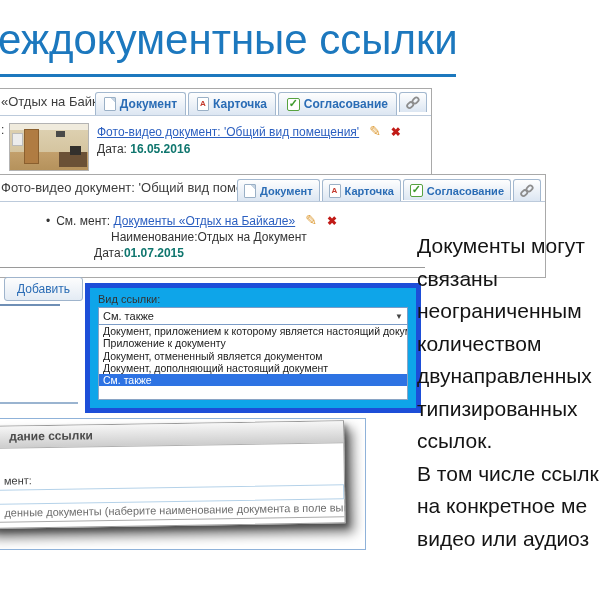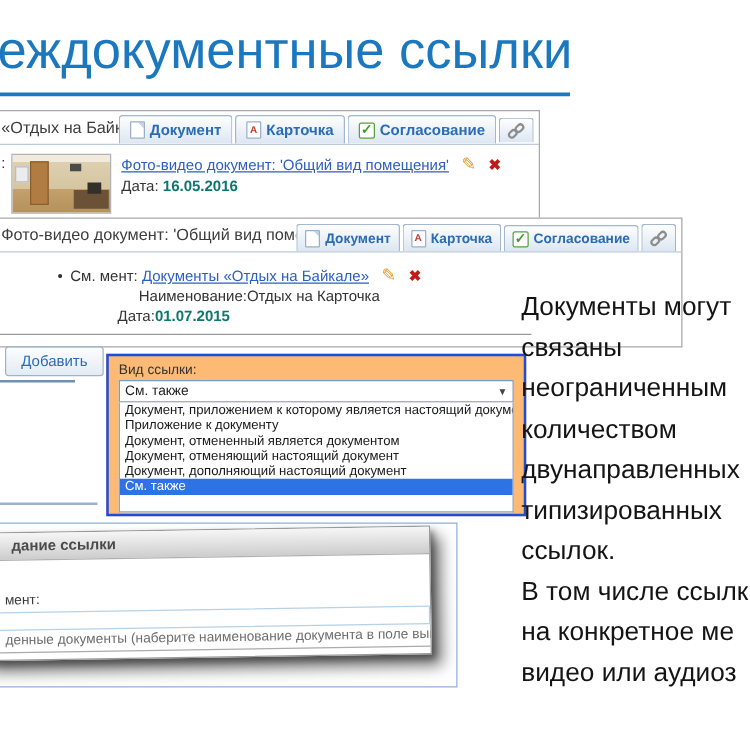--- a/index.html
+++ b/index.html
@@ -11,21 +11,21 @@
   .slide-title{position:absolute;left:-2px;top:16px;font-size:42px;color:#1c78be;white-space:nowrap;z-index:1}
   .title-rule{position:absolute;left:0;top:74px;width:456px;height:3px;background:#1c78be;z-index:1}
 
   
   .panel{position:absolute;background:#fff;border:1px solid #a9a9a9;box-sizing:border-box}
   #panel1{left:-10px;top:88px;width:442px;height:90px;z-index:2}
   #panel2{left:-10px;top:174px;width:556px;height:104px;z-index:3}
 
   .phead{display:flex;align-items:flex-end;height:26px;border-bottom:1px solid #bccadb;padding:0 4px 0 10px;overflow:hidden}
   .ptitle{flex:1;font-size:13px;color:#3d3d3d;padding-bottom:6px;white-space:nowrap;overflow:hidden}
-  .tabs{display:flex;gap:2px;align-items:center}
+  .tabs{display:flex;gap:2px;align-items:flex-start}
   .tab{display:flex;align-items:center;gap:4px;border:1px solid #a3b8cf;border-bottom:none;
        border-radius:3px 3px 0 0;background:linear-gradient(#fefefe,#dce6f2);
        color:#2a6cb5;font-weight:bold;font-size:12px;padding:4px 8px 4px;white-space:nowrap;cursor:pointer}
   #panel2 .tab{font-size:11px;padding:4px 6px 3px}
   .tab-clip{padding:3px 6px 2px}
 
   
   .icon-doc{width:10px;height:12px;background:#fff;border:1px solid #9ab0c6;border-radius:1px;
             background-image:linear-gradient(225deg,#c6d4e2 3px,#fff 3px)}
   .icon-card{position:relative;width:10px;height:12px;background:#fff;border:1px solid #9ab0c6;border-radius:1px}
@@ -56,22 +56,22 @@
   .p2row3{margin-left:48px;margin-top:2px}
   .bullet{margin-right:6px;color:#333}
   .sep2{position:absolute;left:0;top:92px;width:434px;height:1px;background:#9a9a9a}
 
   
   .add-btn{position:absolute;left:4px;top:277px;z-index:4;padding:4px 12px;font-size:12px;font-weight:normal;
     color:#2a6cb5;background:linear-gradient(#fdfdfd,#e3ebf4);border:1px solid #9fb4cc;border-radius:3px;cursor:pointer}
   .line-a{position:absolute;left:0;top:304px;width:60px;height:2px;background:#6f8fb5;z-index:4}
   .line-b{position:absolute;left:0;top:402px;width:78px;height:2px;background:#9ab4d0;z-index:4}
 
-  .groupbox{position:absolute;left:85px;top:283px;width:336px;height:130px;border:2px solid #1d4ed8;
-    background:#fdba74;z-index:4;padding:5px 8px;box-sizing:border-box}
+  .groupbox{position:absolute;left:85px;top:283px;width:336px;height:130px;border:5px solid #1d4ed8;
+    background:#0ea5e9;z-index:4;padding:5px 8px;box-sizing:border-box}
   .gb-label{font-size:11px;color:#333;margin-bottom:2px}
   .selectbox{display:flex;align-items:center;border:1px solid #7b9cc7;height:16px;font-size:11px;
     color:#222;padding:0 4px;background:#fff;cursor:pointer}
   .sel-arrow{margin-left:auto;font-size:8px;color:#444}
   .optlist{border:1px solid #8aa5c5;border-top:none;background:#fff;padding-bottom:13px}
   .opt{font-size:10.5px;line-height:12.3px;padding:0 4px;color:#1a1a1a;white-space:nowrap;overflow:hidden;cursor:pointer}
   .opt.selected{background:#2e73e3;color:#fff}
 
   
   .bluebox{position:absolute;left:-10px;top:418px;width:376px;height:132px;border:1px solid #8fb2d9;
@@ -164,41 +164,40 @@
             <rect x="0.9" y="6.8" width="6.6" height="4.6" rx="2.3" transform="rotate(-45 4.2 9.1)"></rect>
             <rect x="6.3" y="2.2" width="6.6" height="4.6" rx="2.3" transform="rotate(-45 9.6 4.5)"></rect>
           </g>
         </svg>
       </div>
     </div>
   </div>
   <div class="p2content">
     <span class="bullet">•</span><span>См. мент:</span>
     <a class="doclink">Документы «Отдых на Байкале»</a><span class="edit-ic">✎</span><span class="del-ic">✖</span>
-    <div class="p2row2"><span>Наименование:</span><span>Отдых на Карточка</span></div>
+    <div class="p2row2"><span>Наименование:</span><span>Отдых на Документ</span></div>
     <div class="p2row3 dateline"><span>Дата:</span><b>01.07.2015</b></div>
   </div>
   <div class="sep2"></div>
 </div>
 
 <button class="add-btn">Добавить</button>
 <div class="line-a"></div>
 <div class="line-b"></div>
 
 <div class="groupbox">
   <div class="gb-label">Вид ссылки:</div>
   <div class="selectbox">
     <span>См. также</span>
     <span class="sel-arrow">▼</span>
   </div>
   <div class="optlist">
     <div class="opt">Документ, приложением к которому является настоящий документ</div>
     <div class="opt">Приложение к документу</div>
     <div class="opt">Документ, отмененный является документом</div>
-    <div class="opt">Документ, отменяющий настоящий документ</div>
     <div class="opt">Документ, дополняющий настоящий документ</div>
     <div class="opt selected">См. также</div>
   </div>
 </div>
 
 <div class="bluebox">
   <div class="dialog">
     <div class="dtitle">дание ссылки</div>
     <div class="dlabel">мент:</div>
     <input class="dinput" type="text" value="" style="">

